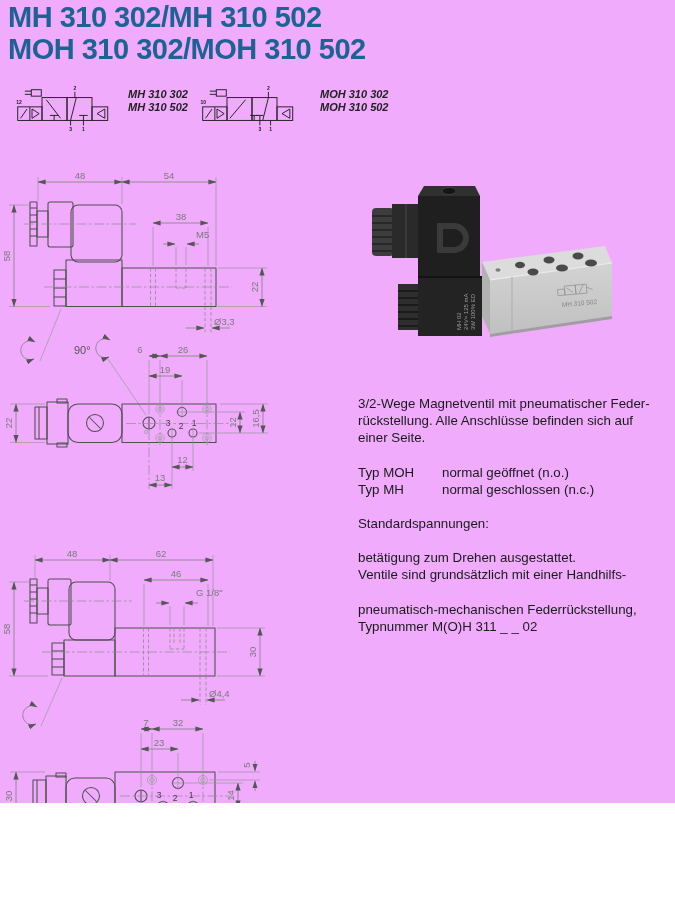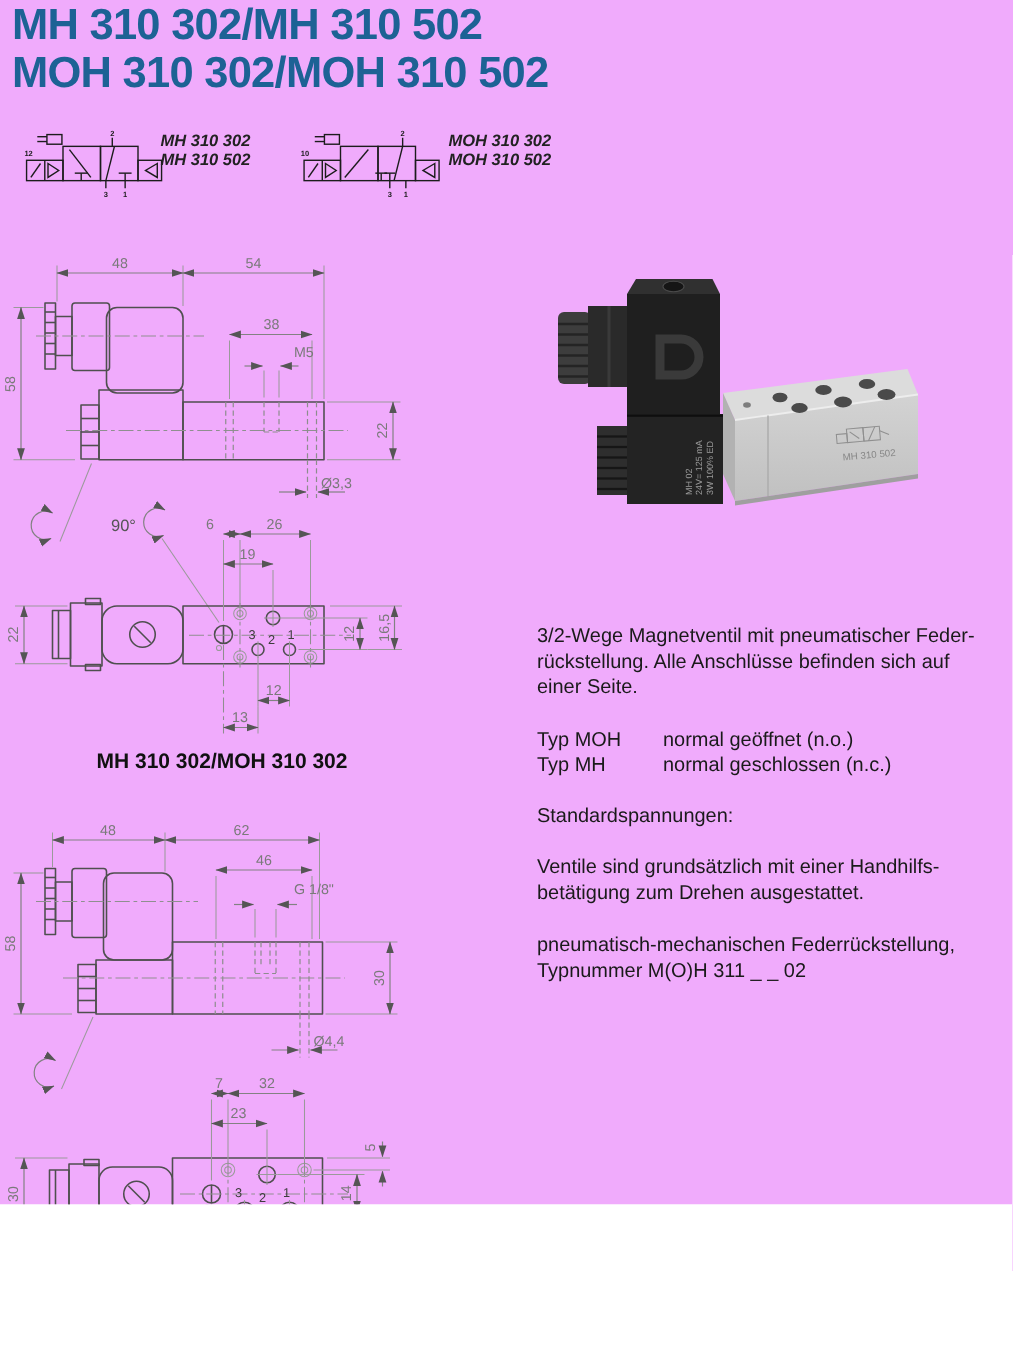--- a/index.html
+++ b/index.html
@@ -1,24 +1,24 @@
 <!DOCTYPE html>
 <html><head>
 <meta charset="utf-8">
 <style>
   html,body{margin:0;padding:0;background:#fff;}
   #page{position:relative;width:675px;height:803px;background:#f0abfc;overflow:hidden;
         font-family:"Liberation Sans",sans-serif;color:#1a1a1a;}
   .title{position:absolute;left:8px;top:1px;font-size:29px;font-weight:bold;line-height:32px;
          color:#1d6295;letter-spacing:-0.5px;white-space:nowrap;}
   .symlabel{position:absolute;font-size:11px;font-style:italic;font-weight:bold;color:#222;
-            line-height:13px;white-space:nowrap;}
+            line-height:13px;white-space:nowrap;margin-left:21px;}
   .caption{position:absolute;font-size:14px;font-weight:bold;color:#111;width:260px;text-align:center;
            white-space:nowrap;}
-  .textblock{position:absolute;left:358px;top:395px;width:316px;font-size:13.3px;line-height:17.2px;color:#1a1a1a;margin-top:20px;}
+  .textblock{position:absolute;left:358px;top:395px;width:316px;font-size:13.3px;line-height:17.2px;color:#1a1a1a;}
   .tline{white-space:nowrap;}
   .tgap{height:17px;}
   .typrow{display:flex;}
   .typlabel{width:84px;flex:0 0 84px;}
   svg{position:absolute;overflow:visible;}
   
   .ol{stroke:#4f4f4f;stroke-width:1.05;fill:none;stroke-linejoin:round;}
   .thin{stroke:#9a9a9a;stroke-width:0.7;fill:none;}
   .cl{stroke:#8f8f8f;stroke-width:0.7;fill:none;stroke-dasharray:10 2.5 2.5 2.5;}
   .hid{stroke:#8d8d8d;stroke-width:0.8;fill:none;stroke-dasharray:3.5 2.2;}
@@ -252,21 +252,20 @@
       <line class="thin" x1="193" y1="276" x2="193" y2="309"></line>
       <line class="dim" x1="172" y1="305" x2="193" y2="305" marker-start="url(#m1)" marker-end="url(#m1)"></line>
       <text class="dt" x="182.5" y="301" text-anchor="middle">12</text>
 
       <line class="cl" x1="149" y1="268" x2="149" y2="327"></line>
       <line class="thin" x1="172" y1="309" x2="172" y2="327"></line>
       <line class="dim" x1="149" y1="323" x2="172" y2="323" marker-start="url(#m1)" marker-end="url(#m1)"></line>
       <text class="dt" x="160" y="319" text-anchor="middle">13</text>
     </g>
   </svg>
-  <div class="caption" style="left:18px;top:499px">MH 310 302/MOH 310 302</div>
 
   <svg style="left:362px;top:166px" width="308" height="205" viewBox="0 0 308 205">
     <g>
       <rect x="10" y="42" width="22" height="48" rx="4" fill="#3d3d3d"></rect>
       <g stroke="#242424" stroke-width="1.6">
         <line x1="10" y1="50" x2="32" y2="50"></line>
           <line x1="10" y1="57" x2="32" y2="57"></line>
         <line x1="10" y1="64" x2="32" y2="64"></line>
           <line x1="10" y1="71" x2="32" y2="71"></line>
         <line x1="10" y1="78" x2="32" y2="78"></line>
@@ -340,22 +339,22 @@
       <span class="typlabel">Typ MOH</span>
       <span>normal geöffnet (n.o.)</span>
     </div>
     <div class="typrow">
       <span class="typlabel">Typ MH</span>
       <span>normal geschlossen (n.c.)</span>
     </div>
     <div class="tgap"></div>
     <div class="tline">Standardspannungen:</div>
     <div class="tgap"></div>
+    <div class="tline">betätigung zum Drehen ausgestattet.</div>
     <div class="tline">Ventile sind grundsätzlich mit einer Handhilfs-</div>
-    <div class="tline">betätigung zum Drehen ausgestattet.</div>
     <div class="tgap"></div>
     <div class="tline">pneumatisch-mechanischen Federrückstellung,</div>
     <div class="tline">Typnummer M(O)H 311 _ _ 02</div>
   </div>
 
   <svg style="left:0;top:537px" width="345" height="335" viewBox="0 0 345 335">
     <defs>
       <marker id="m2" viewBox="0 0 8 6" refX="7.6" refY="3" markerUnits="userSpaceOnUse" markerWidth="8" markerHeight="6" orient="auto-start-reverse">
         <path d="M0,0.4 L8,3 L0,5.6 Z" fill="#555"></path>
       </marker>

